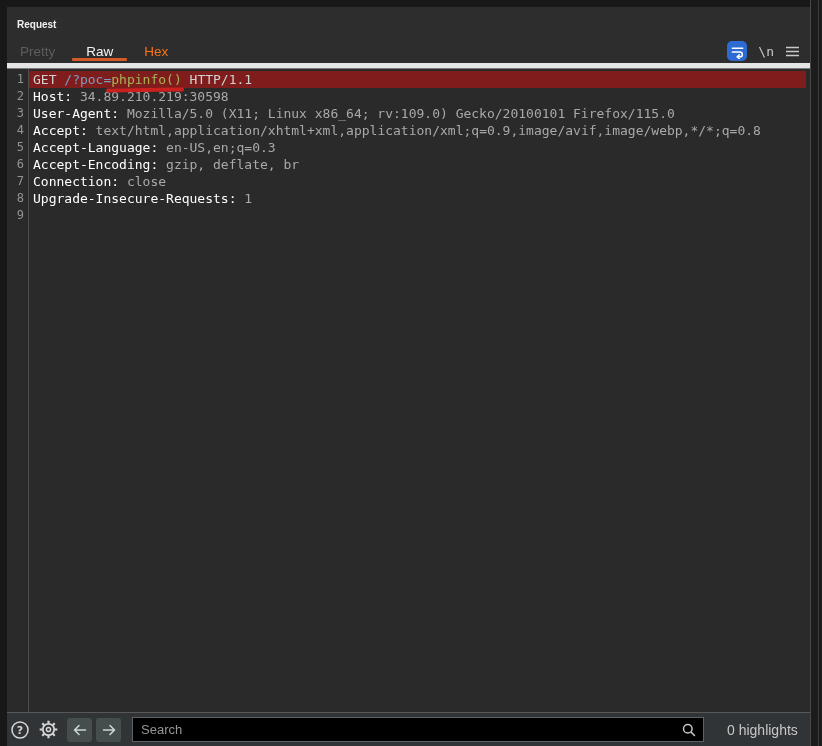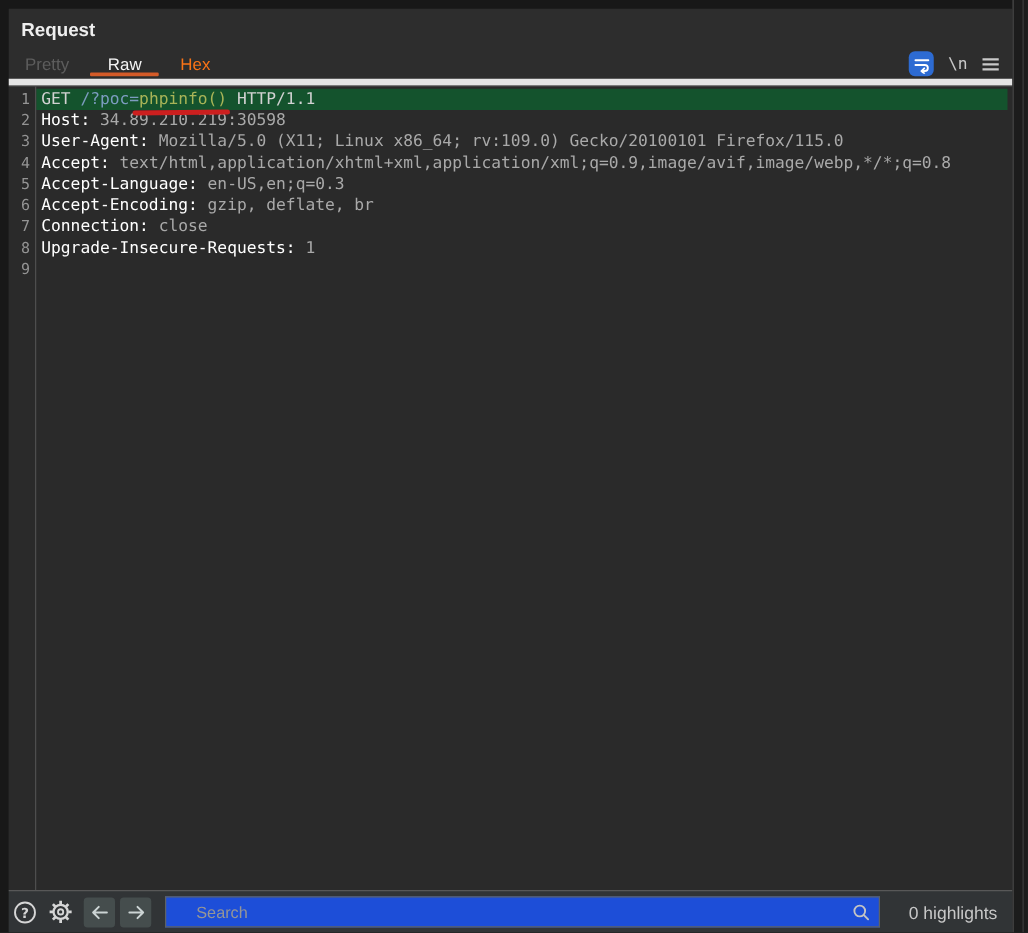--- a/index.html
+++ b/index.html
@@ -17,21 +17,21 @@
   .panel-edge {
     position:absolute; top:0; right:0; width:12px; height:746px;
     background:#1c1c1c; border-left:1px solid #484848;
   }
   .panel-edge::after {
     content:""; position:absolute; left:7px; top:0; bottom:0; width:1px; background:#3a3a3a;
   }
   
   .panel-header { padding:10px 0 0 10px; }
   .panel-title {
-    color:#efefef; font-size:15px; font-weight:bold; line-height:16px;
+    color:#efefef; font-size:10px; font-weight:bold; line-height:16px;
   }
   
   .tab-bar {
     position:relative; height:29px; margin-top:6px;
     display:flex; align-items:center; padding-left:13px; gap:31px;
     border-bottom:5px solid #e5e5e5;
   }
   .tab {
     position:relative; height:100%; display:flex; align-items:center;
     font-size:13.5px; cursor:default; background:none; border:none;
@@ -70,21 +70,21 @@
   .line-row { display:flex; height:17px; }
   .line-num {
     flex:0 0 21px; text-align:right; padding-right:4px;
     color:#949494; font:12px/17px "DejaVu Sans Mono", monospace;
   }
   .line-code {
     flex:1; margin-left:1px; margin-right:4px; padding-left:4px;
     font:13px/17px "DejaVu Sans Mono", monospace;
     white-space:pre; color:#d2d2d2;
   }
-  .line-row.selected .line-code { background:#14532d; }
+  .line-row.selected .line-code { background:#7f1d1d; }
   .seg-plain { color:#d2d2d2; }
   .seg-name  { color:#ffffff;text-align:center; }
   .seg-value { color:#a9a9a9; }
   .seg-url   { color:var(--url-blue,#7d9cc0); }
   .seg-func  { color:var(--func-olive,#a8b457); }
   .annotated { position:relative; }
   .annotated::after {
     content:""; position:absolute; left:-5px; right:-3px; bottom:-4.5px; height:3.5px;
     background:var(--annot-red,#cc1f1f); border-radius:3px; transform:rotate(-0.7deg);
   }
@@ -97,23 +97,23 @@
   .flat-btn { background:none; border:none; display:flex; align-items:center; padding:0; }
   .flat-btn + .flat-btn { margin-left:8px; }
   .nav-btn {
     width:25px; height:24px; margin-left:8px;
     background:#454d4d; border:none; border-radius:3px;
     display:flex; align-items:center; justify-content:center;
   }
   .nav-btn + .nav-btn { margin-left:4px; }
   .search-wrap { position:relative; margin-left:11px; }
   .search-input {
-    width:572px; height:25px; background:#1d4ed8;
+    width:572px; height:25px; background:#000000;
     border:1px solid #5e6264; color:#cccccc;
-    font:13px "Liberation Sans", sans-serif; padding:0 28px 0 24px;
+    font:13px "Liberation Sans", sans-serif; padding:0 28px 0 8px;
     outline:none;
   }
   .search-input::placeholder { color:#969696; opacity:1; }
   .search-glass {
     position:absolute; right:7px; top:50%; transform:translateY(-50%);
     display:flex; align-items:center; pointer-events:none;
   }
   .highlights {
     margin-left:23px; color:#c7c7c7; font-size:14px;
   }

